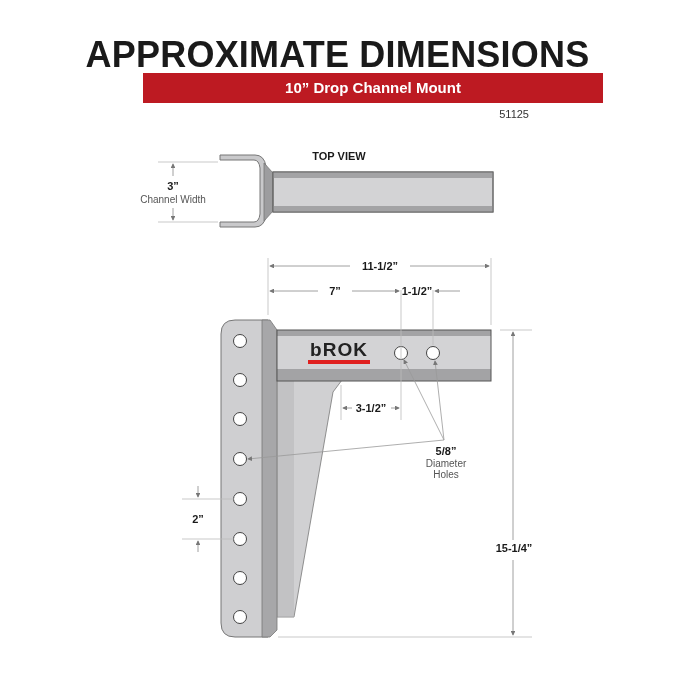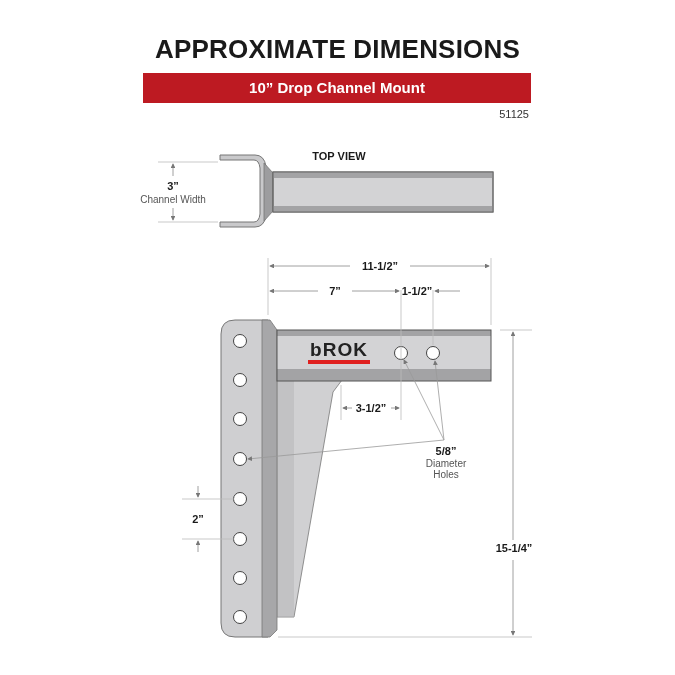--- a/index.html
+++ b/index.html
@@ -1,18 +1,18 @@
 <!DOCTYPE html>
 <html><head>
 <meta charset="utf-8">
 <style>
   html, body { margin:0; padding:0; background:#ffffff; }
   body { width:675px; height:675px; position:relative; overflow:hidden; font-family:"Liberation Sans", sans-serif; }
-  .title { position:absolute; left:0; top:34px; width:675px; text-align:center; font-size:26px; font-weight:bold; color:#1a1a1a; letter-spacing:0.2px; }
-  .banner { position:absolute; left:143px; top:73px; width:388px; height:30px; background:#bd1a22; color:#fff; text-align:center; font-size:15px; font-weight:bold; line-height:30px; }
+  .title { position:absolute; left:0; top:34px; width:675px; text-align:center; font-size:36px; font-weight:bold; color:#1a1a1a; letter-spacing:0.2px; }
+  .banner { position:absolute; left:143px; top:73px; width:460px; height:30px; background:#bd1a22; color:#fff; text-align:center; font-size:15px; font-weight:bold; line-height:30px; }
   .partno { position:absolute; left:470px; top:108px; width:59px; text-align:right; font-size:11px; color:#333; }
   svg { position:absolute; left:0; top:0; }
   .lbl { font-family:"Liberation Sans", sans-serif; fill:#1a1a1a; }
 </style>
 </head>
 <body>
 
 <div class="title">APPROXIMATE DIMENSIONS</div>
 <div class="banner">10” Drop Channel Mount</div>
 <div class="partno">51125</div>

